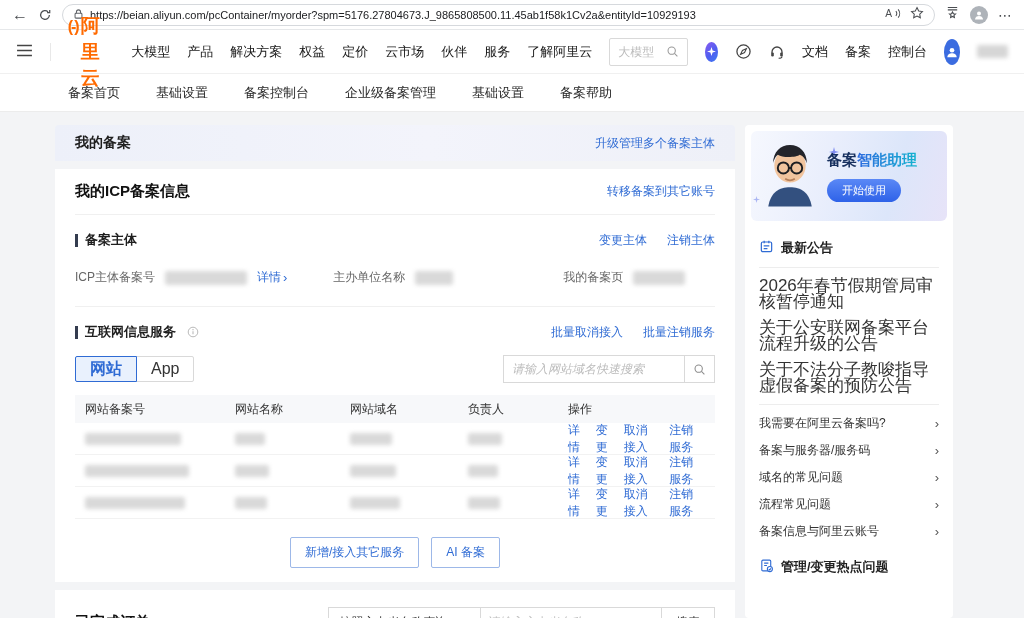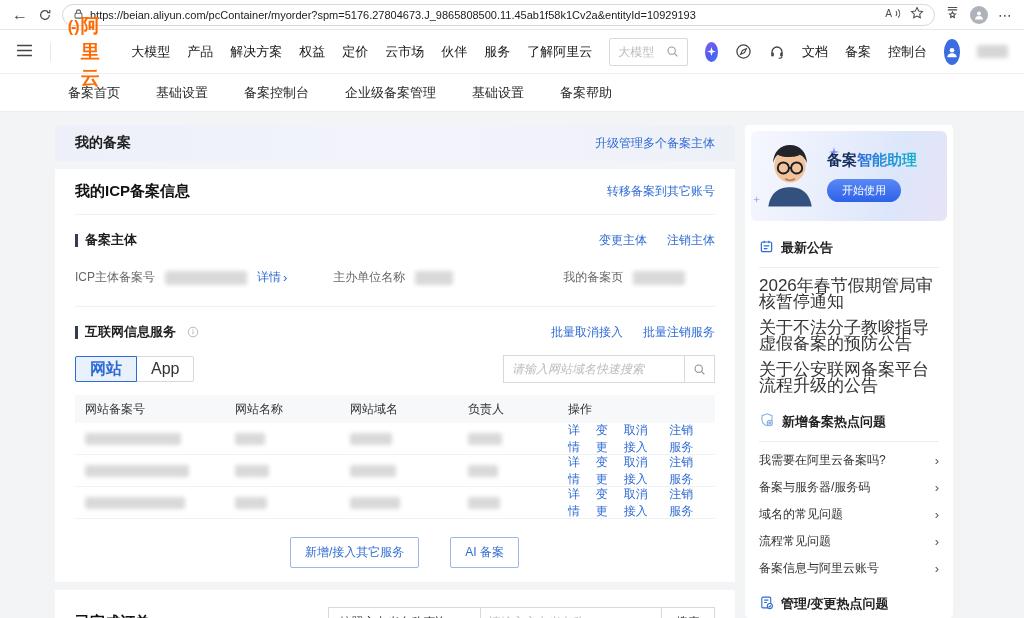--- a/index.html
+++ b/index.html
@@ -65,21 +65,21 @@
   .sbtn { width:30px; height:100%; border-left:1px solid #d9d9d9; display:flex; align-items:center; justify-content:center; cursor:pointer; }
 
   .table { margin-top:12px; font-size:12px; }
   .thead { display:flex; height:28px; align-items:center; background:#f7f8fa; color:#333; padding:0 10px; }
   .trow { display:flex; height:32px; align-items:center; border-bottom:1px solid #f2f2f2; padding:0 10px; }
   .c1 { width:150px; } .c2 { width:115px; } .c3 { width:118px; } .c4 { width:100px; }
   .c5 { flex:1; text-align:left; }
   .actions { flex:1; display:flex; justify-content:flex-end; gap:10px; }
 
   .btns { margin-top:18px; display:flex; justify-content:center; gap:12px; }
-  .btn { border:1px solid #9db8e8; color:#2f6bd4; background:#fff; font-size:12px; padding:6px 14px; border-radius:2px; cursor:pointer; font-family:inherit;margin-left:19px; }
+  .btn { border:1px solid #9db8e8; color:#2f6bd4; background:#fff; font-size:12px; padding:6px 14px; border-radius:2px; cursor:pointer; font-family:inherit; }
 
   .orders { margin-top:8px; background:#fff; padding:0 20px; height:64px; display:flex; align-items:center; justify-content:space-between; }
   .orders-controls { display:flex; align-items:center; }
   .osel { height:30px; border:1px solid #d9d9d9; display:flex; align-items:center; gap:16px; padding:0 10px; font-size:12px; color:#333; cursor:pointer; background:#fff; }
   .caret { color:#999; font-size:9px; }
   .oinput { height:30px; width:182px; border:1px solid #d9d9d9; margin-left:-1px; display:flex; align-items:center; background:#fff; }
   .oinput input { flex:1; border:0; outline:0; padding:0 8px; font-size:12px; min-width:0; }
   .obtn { height:30px; width:54px; border:1px solid #d9d9d9; margin-left:-1px; display:flex; align-items:center; justify-content:center; font-size:12px; color:#333; background:#fff; cursor:pointer; }
 
   
@@ -400,35 +400,25 @@
         <span>
           <svg width="15" height="15" viewBox="0 0 16 16" fill="none" stroke="#2f6bd4" stroke-width="1.3">
               <rect x="2.5" y="3.2" width="11" height="10.3" rx="1.5"></rect>
               <path d="M5.5 1.8v2.8M10.5 1.8v2.8M5 7.4h6M5 10.2h4"></path>
             </svg>
         </span>
         <span>最新公告</span>
       </div>
       <div class="side-div"></div>
       <div class="ann-item">2026年春节假期管局审核暂停通知</div>
+      <div class="ann-item">关于公安联网备案平台流程升级的公告</div>
       <div class="ann-item">关于不法分子教唆指导虚假备案的预防公告</div>
-      <div class="ann-item">关于公安联网备案平台流程升级的公告</div>
     </div>
 
     <div class="side-sec">
-      <div class="side-head">
-        <span>
-          <svg width="16" height="16" viewBox="0 0 16 16" fill="none" stroke="#8fb3e3" stroke-width="1.2">
-              <path d="M8 1.8L13 3.6v4.2c0 3.2-2.2 5-5 6-2.8-1-5-2.8-5-6V3.6z"></path>
-              <circle cx="10.8" cy="11" r="2.6" fill="#fff"></circle>
-              <circle cx="10.8" cy="11" r=".9" fill="#8fb3e3"></circle>
-            </svg>
-        </span>
-        <span>新增备案热点问题</span>
-      </div>
       <div class="side-div"></div>
       <div class="faq-item">
         <span>我需要在阿里云备案吗?</span>
           <span class="chev">›</span>
       </div>
       <div class="faq-item">
         <span>备案与服务器/服务码</span>
           <span class="chev">›</span>
       </div>
       <div class="faq-item">

